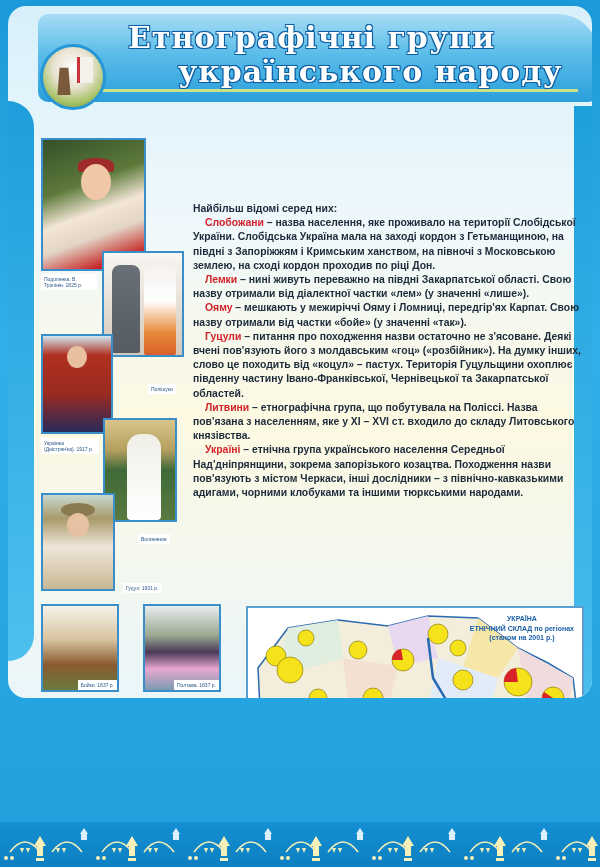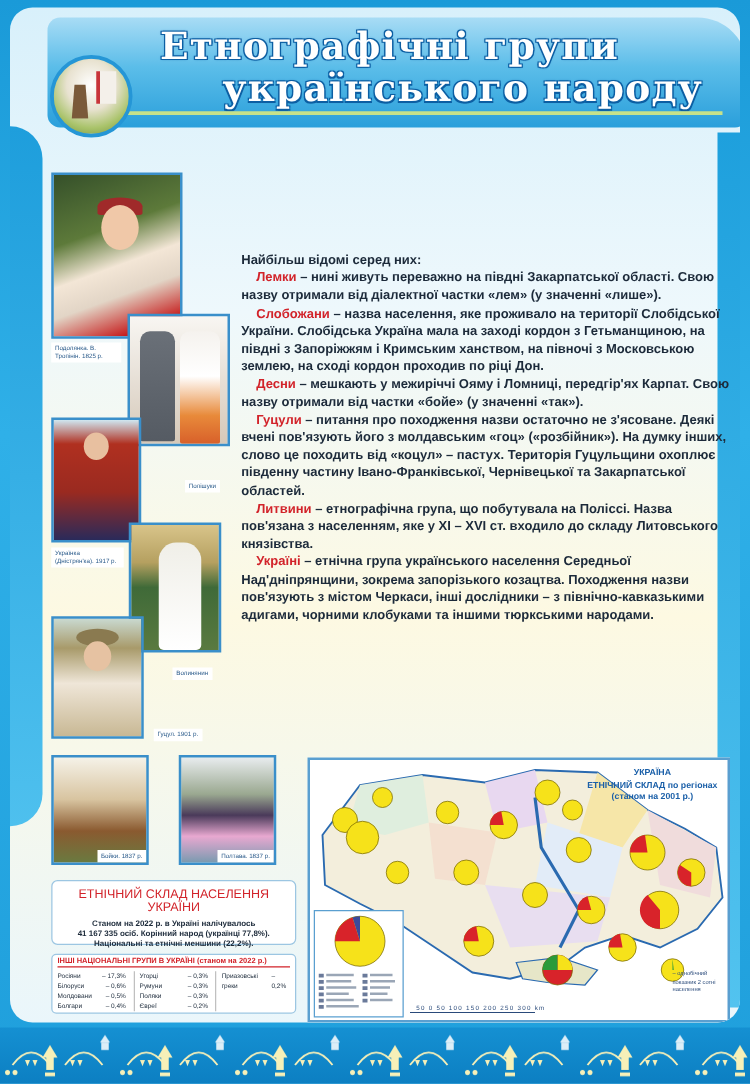--- a/index.html
+++ b/index.html
@@ -3,21 +3,21 @@
 <meta charset="utf-8">
 <style>
   * { box-sizing: border-box; margin: 0; padding: 0; }
   html, body { width: 600px; height: 867px; overflow: hidden; }
   body {
     position: relative;
     font-family: "Liberation Sans", "DejaVu Sans", sans-serif;
     background: linear-gradient(180deg, #1a9ad8 0%, #2fb0e8 40%, #1f9fdc 100%);
   }
   .frame {
-    position: absolute; left: 8px; top: 6px; width: 584px; height: 812px;
+    position: absolute; left: 8px; top: 6px; width: 584px; height: 692px;
     border-radius: 18px;
     background: linear-gradient(180deg, #d8f0fb 0%, #eef8fc 30%, #fdf9e2 60%, #eaf6fb 100%);
     overflow: hidden;
   }
   .left-band {
     position: absolute; left: 0; top: 95px; width: 26px; height: 560px;
     background: linear-gradient(180deg, #1e9edc, #4ec0ee);
     border-radius: 0 60px 60px 0;
   }
   .right-band {
@@ -159,23 +159,23 @@
     <div class="header-line"></div>
   </div>
   <div class="emblem">
     <div class="emblem-mill"></div>
     <div class="emblem-cloth"></div>
   </div>
 
 
   <div class="main-text">
     <p>Найбільш відомі серед них:</p>
+    <p class="indent"><span class="group-name">Слобожани</span><span> – назва населення, яке проживало на території Слобідської України. Слобідська Україна мала на заході кордон з Гетьманщиною, на півдні з Запоріжжям і Кримським ханством, на півночі з Московською землею, на сході кордон проходив по ріці Дон.</span></p>
     <p class="indent"><span class="group-name">Лемки</span><span> – нині живуть переважно на півдні Закарпатської області. Свою назву отримали від діалектної частки «лем» (у значенні «лише»).</span></p>
-    <p class="indent"><span class="group-name">Слобожани</span><span> – назва населення, яке проживало на території Слобідської України. Слобідська Україна мала на заході кордон з Гетьманщиною, на півдні з Запоріжжям і Кримським ханством, на півночі з Московською землею, на сході кордон проходив по ріці Дон.</span></p>
-    <p class="indent"><span class="group-name">Десни</span><span> – мешкають у межиріччі Ояму і Ломниці, передгір'ях Карпат. Свою назву отримали від частки «бойе» (у значенні «так»).</span></p>
+    <p class="indent"><span class="group-name">Ояму</span><span> – мешкають у межиріччі Ояму і Ломниці, передгір'ях Карпат. Свою назву отримали від частки «бойе» (у значенні «так»).</span></p>
     <p class="indent"><span class="group-name">Гуцули</span><span> – питання про походження назви остаточно не з'ясоване. Деякі вчені пов'язують його з молдавським «гоц» («розбійник»). На думку інших, слово це походить від «коцул» – пастух. Територія Гуцульщини охоплює південну частину Івано-Франківської, Чернівецької та Закарпатської областей.</span></p>
     <p class="indent"><span class="group-name">Литвини</span><span> – етнографічна група, що побутувала на Поліссі. Назва пов'язана з населенням, яке у XI – XVI ст. входило до складу Литовського князівства.</span></p>
     <p class="indent"><span class="group-name">Україні</span><span> – етнічна група українського населення Середньої Над'дніпрянщини, зокрема запорізького козацтва. Походження назви пов'язують з містом Черкаси, інші дослідники – з північно-кавказькими адигами, чорними клобуками та іншими тюркськими народами.</span></p>
   </div>
 
   <div class="photo p1">
       <div class="hat"></div>
       <div class="face"></div>
     </div>
   <div class="caption" style="left:33px; top:268px; width:56px;">Подолянка. В. Тропінін. 1825 р.</div>

